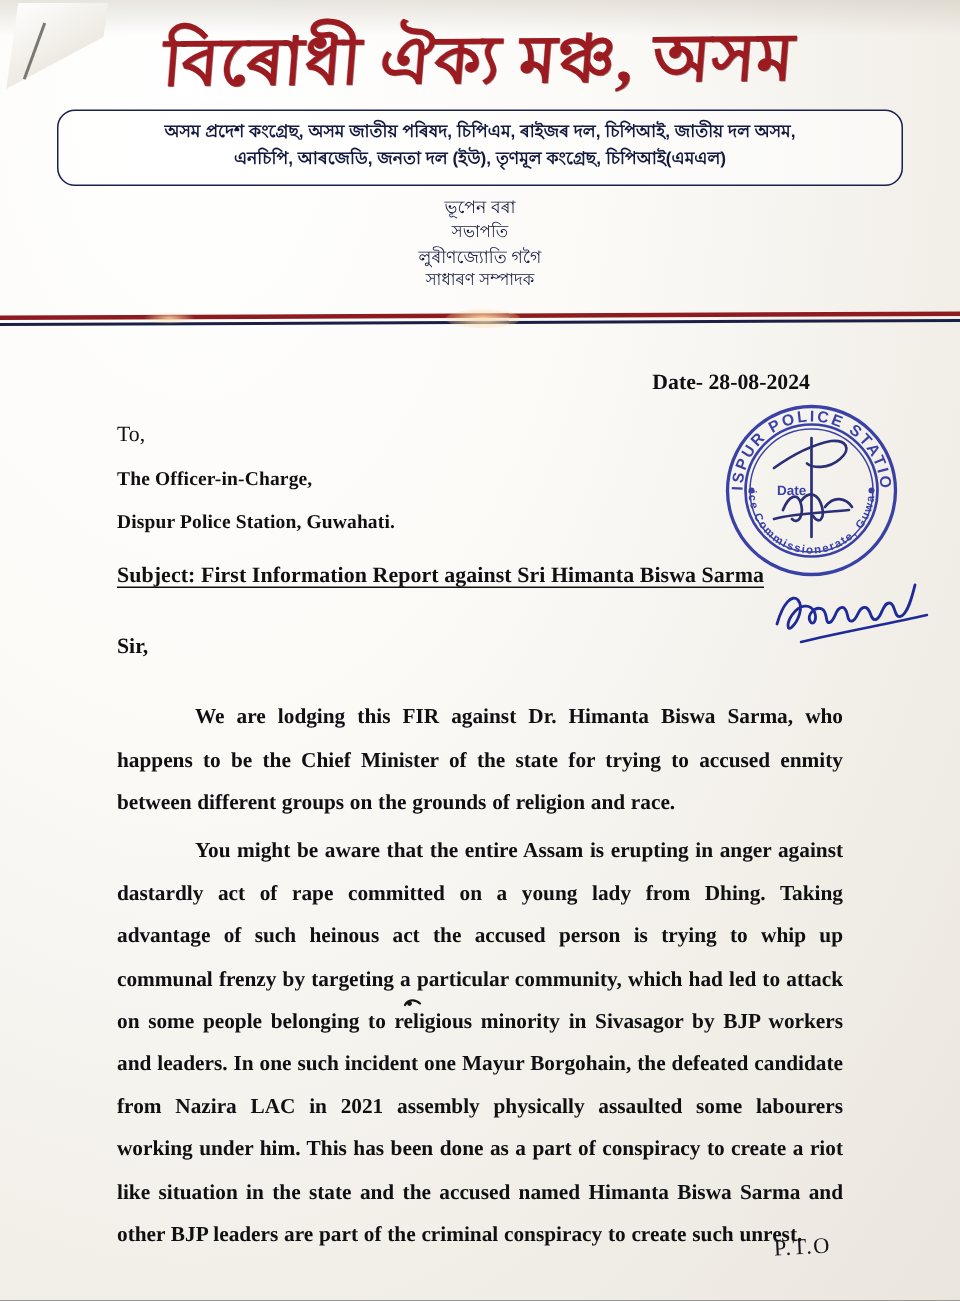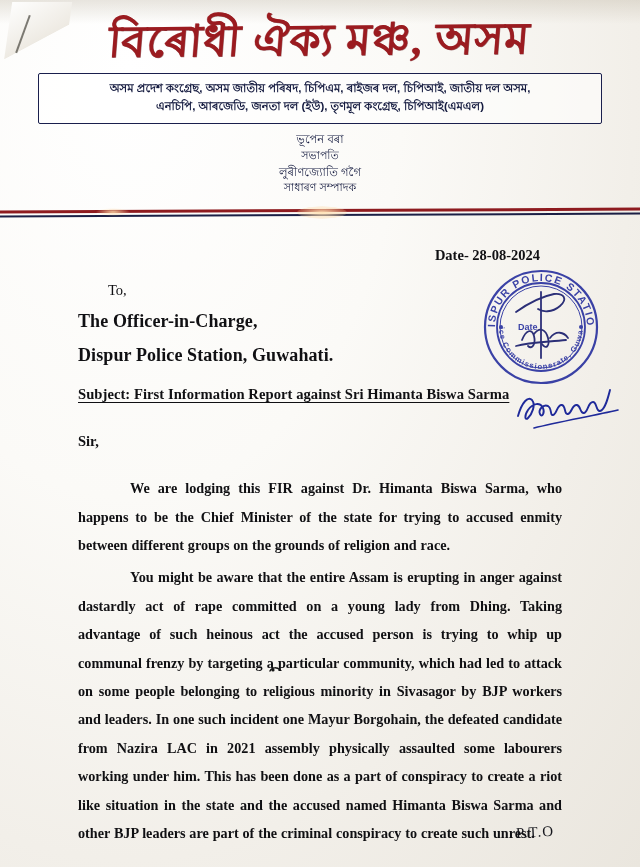--- a/index.html
+++ b/index.html
@@ -68,21 +68,21 @@
     letter-spacing: 1px;
     padding-top: 16px;
     line-height: 1.12;
     text-shadow: 0.5px 0.5px 0 rgba(90,10,12,.55), -0.4px 0 0 rgba(150,30,35,.35);
     transform: skewX(-5deg) rotate(-0.5deg);
   }
 
   .party-box {
     margin: 8px 38px 0 38px;
     border: 1.6px solid #1a1f4d;
-    border-radius: 2px;
+    border-radius: 12px;
     padding: 6px 10px 7px 10px;
     text-align: center;
     color: #141a3f;
     font-weight: bold;
     font-size: 11.5px;
     line-height: 1.55;
     font-family: "Liberation Sans", "DejaVu Sans", sans-serif;
     background: rgba(255,255,255,.55);
   }
   .party-line { display: block; }
@@ -158,24 +158,24 @@
     font-family: "Liberation Serif", "DejaVu Serif", serif;
     font-size: 14.2px;
   }
   .typed-date {
     text-align: right;
     font-weight: bold;
     font-size: 14.5px;
     margin-right: 22px;
     margin-bottom: 18px;
   }
-  .addr-to { font-weight: normal; font-size: 14.5px; margin-bottom: 12px; margin-left: 30px; }
+  .addr-to { font-weight: normal; font-size: 14.5px; margin-bottom: 12px; }
   .addr-line {
     font-weight: bold;
-    font-size: 18px;
+    font-size: 13px;
     margin-bottom: 13px;
     letter-spacing: .1px;
   }
   .subject {
     font-weight: bold;
     font-size: 14.6px;
     text-decoration: underline;
     text-underline-offset: 3px;
     margin-top: 20px;
     margin-bottom: 30px;

